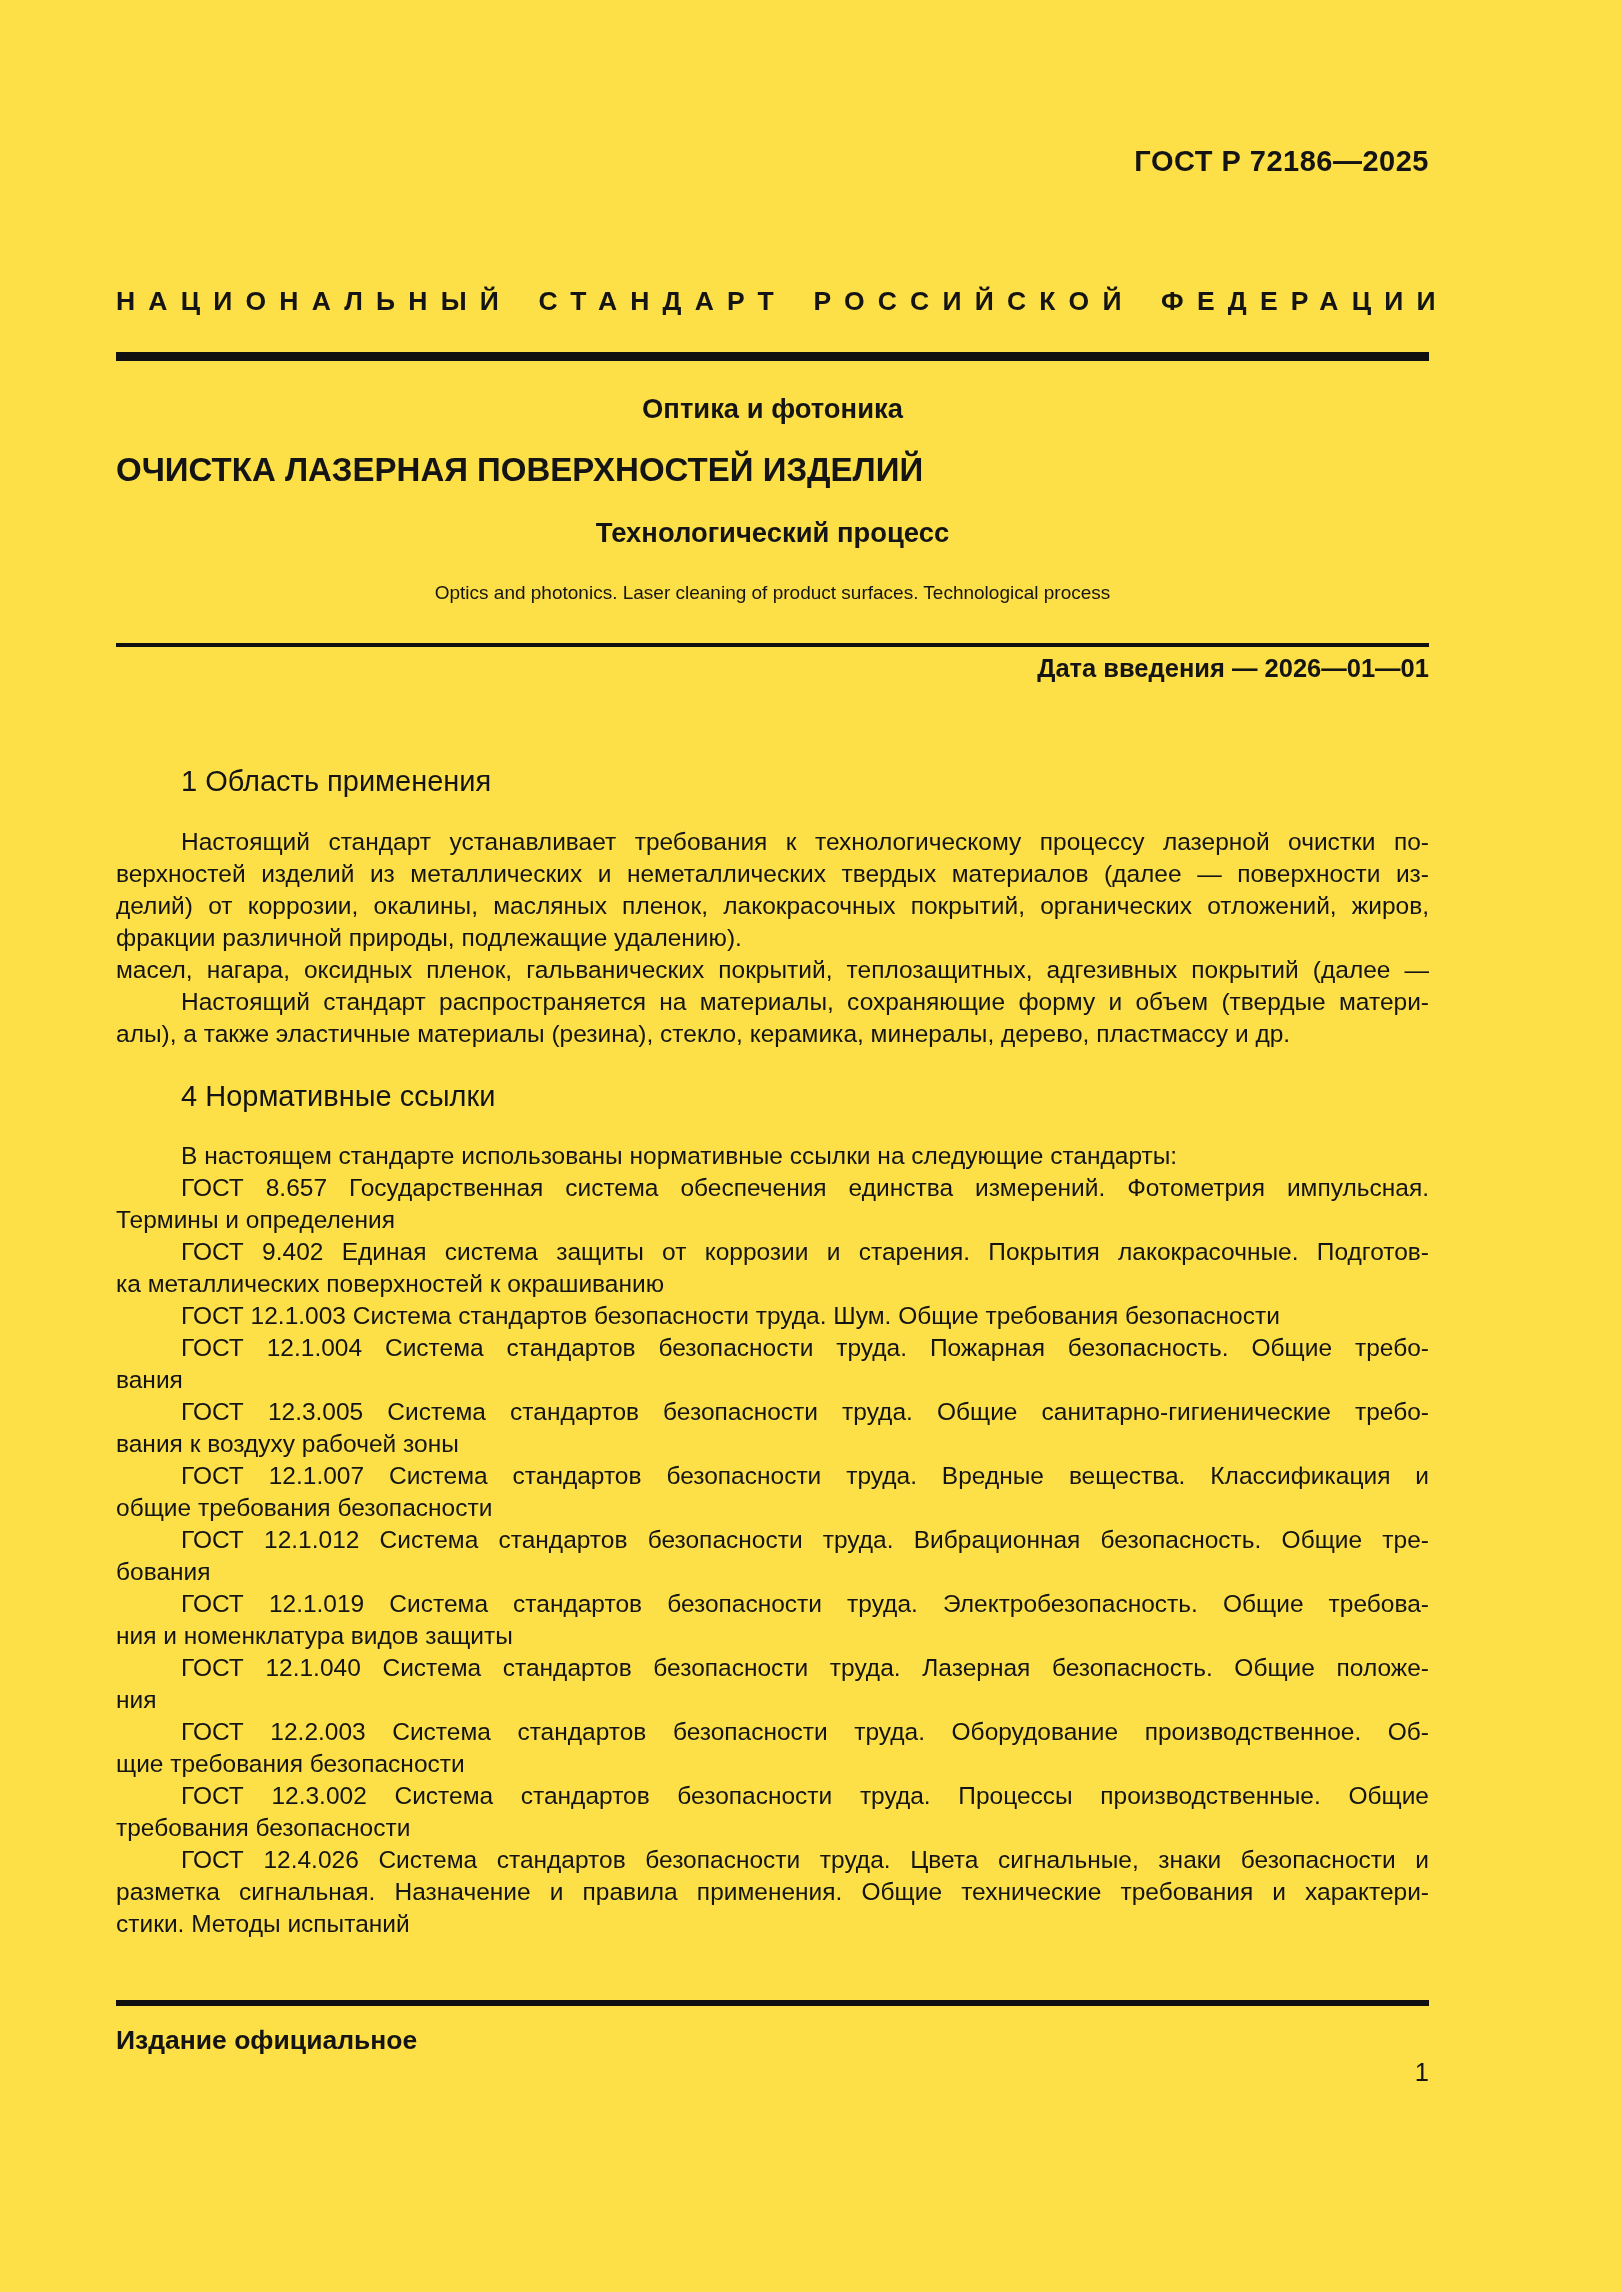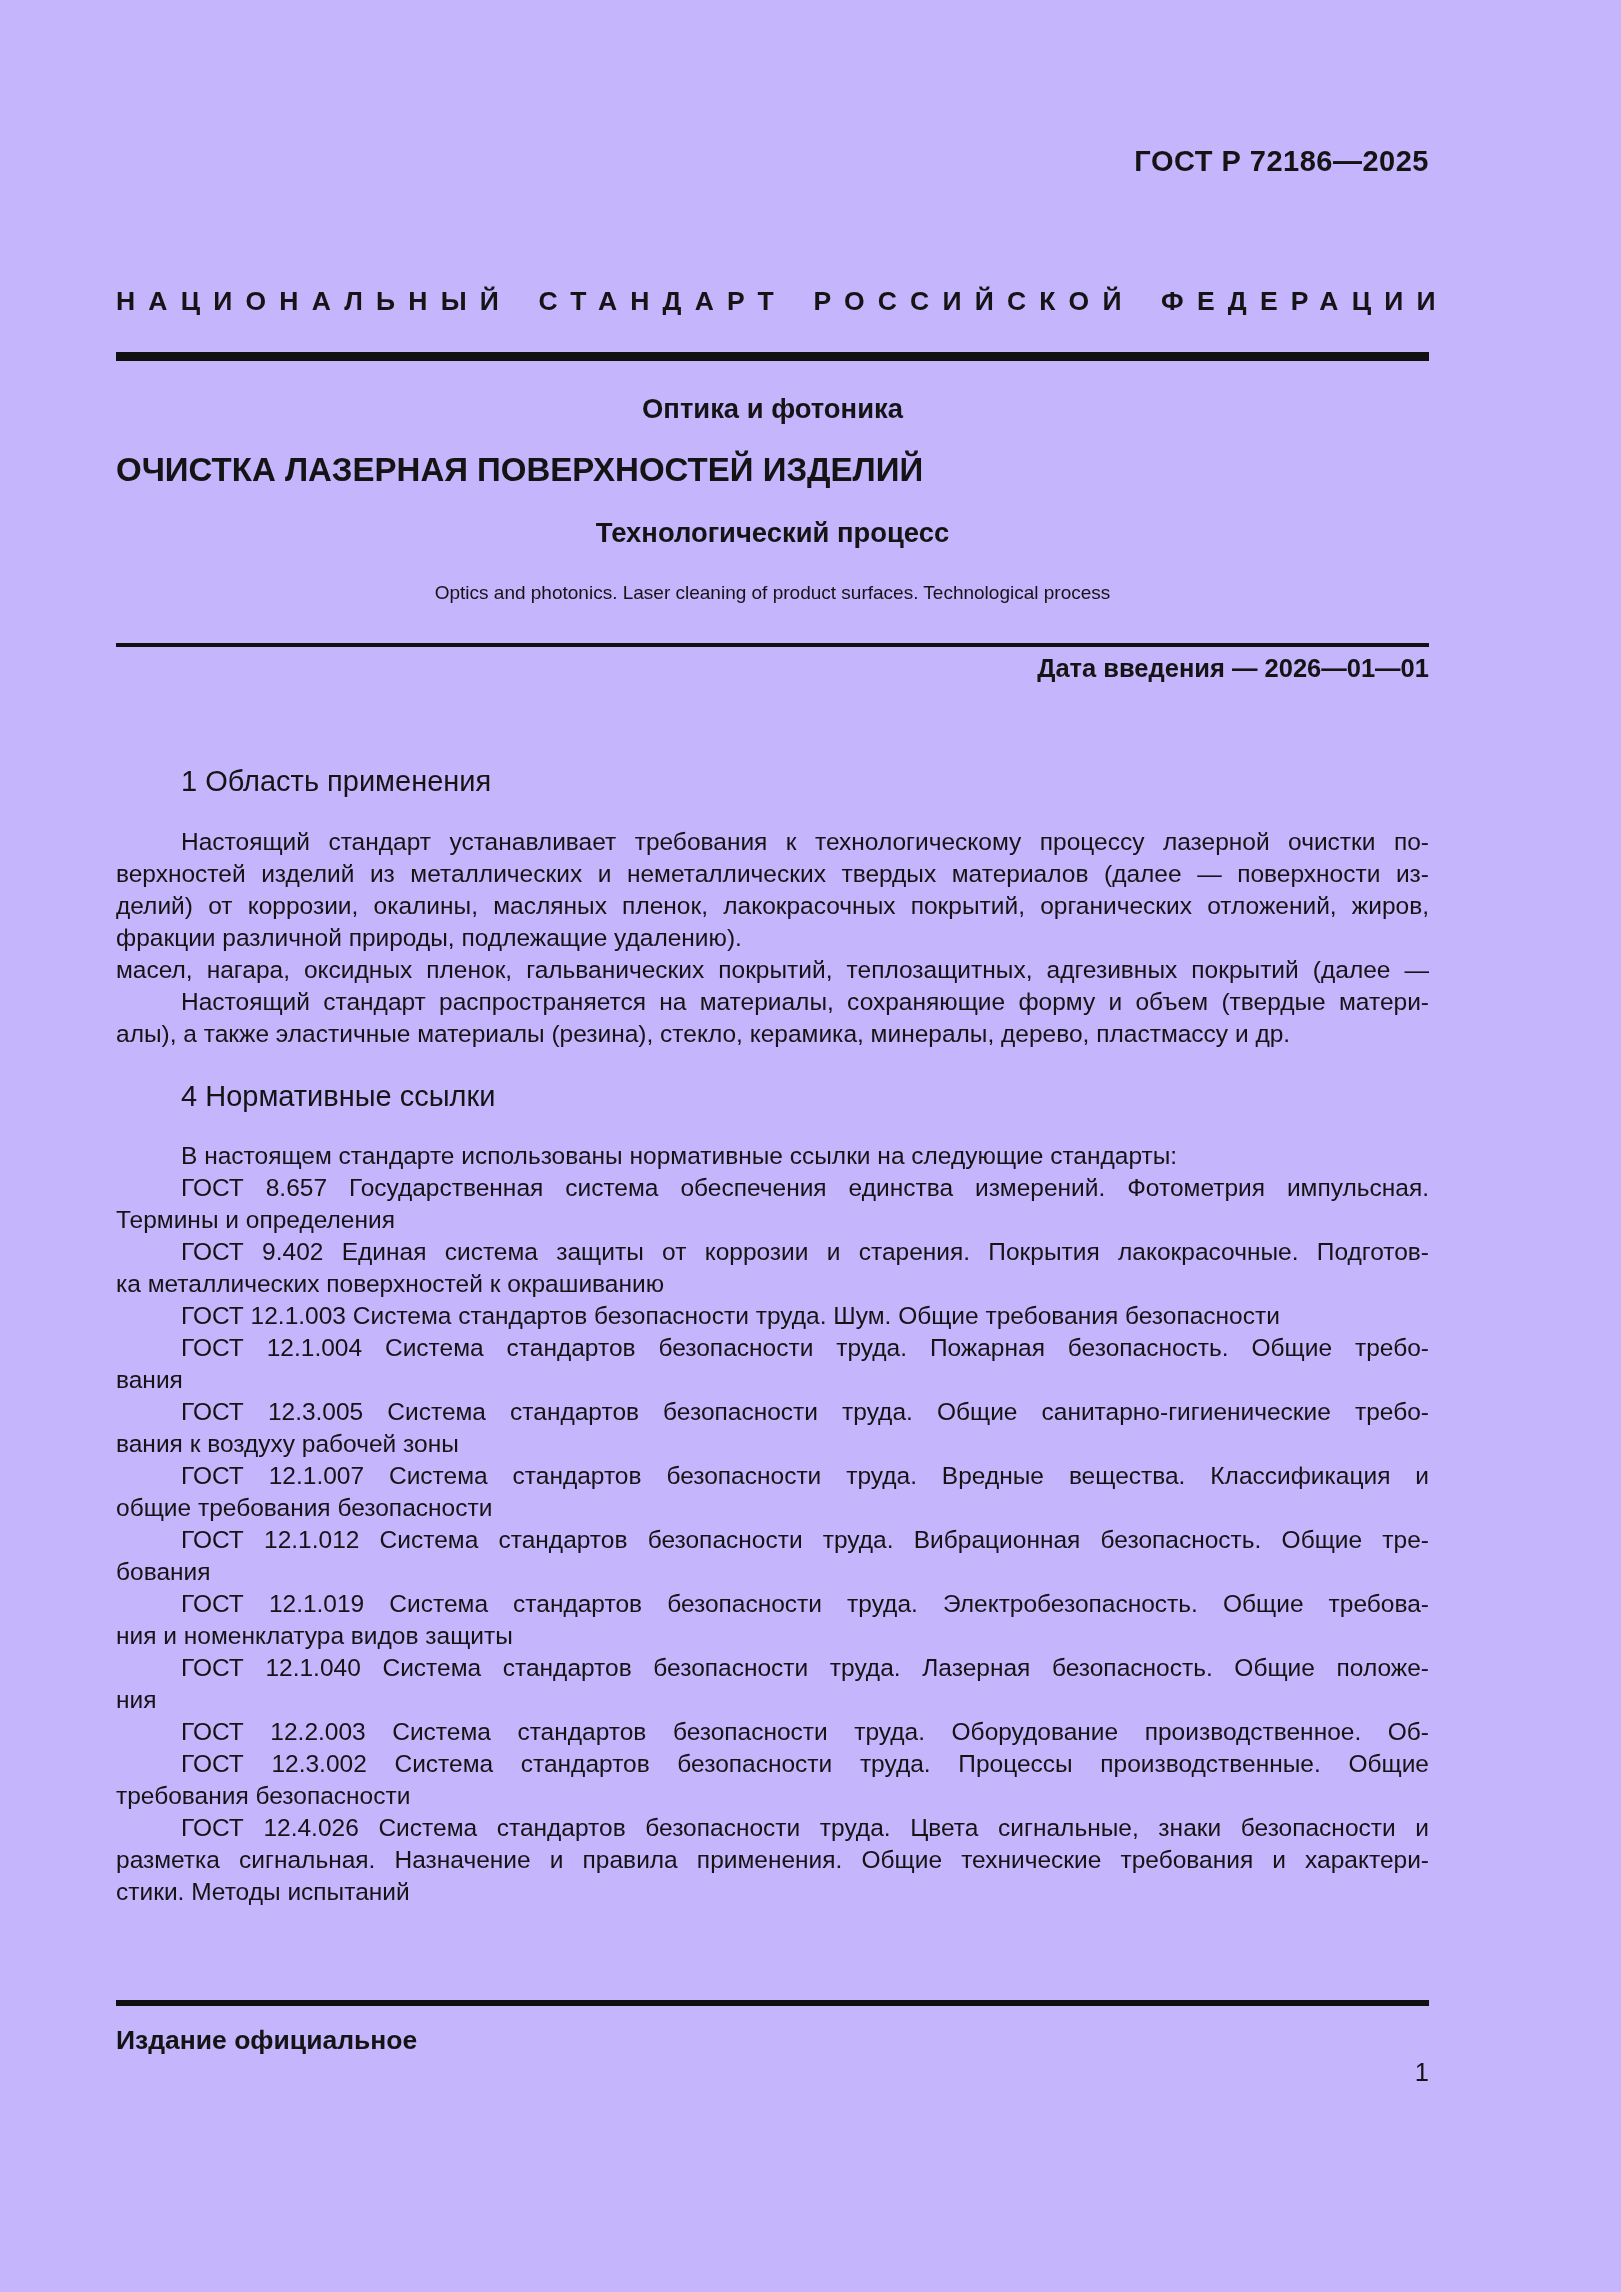--- a/index.html
+++ b/index.html
@@ -1,18 +1,18 @@
 <!DOCTYPE html>
 <html lang="ru"><head>
 <meta charset="utf-8">
 <style>
   html,body { margin:0; padding:0; background:#ffffff; }
   .page {
     position:relative; width:1621px; height:2293px;
-    background:#c4b5fd; color:#141414; overflow:hidden;
+    background:#fde047; color:#141414; overflow:hidden;
     font-family:"Liberation Sans", sans-serif;
   }
   .content { position:absolute; left:116px; top:0; width:1313px; }
 
   .doc-code { margin-top:145px; font-size:29px; font-weight:700; text-align:right; letter-spacing:0.5px; }
 
   .banner {
     margin-top:108px; font-size:26.5px; font-weight:700;
     letter-spacing:13.2px; word-spacing:5.9px; white-space:nowrap;
   }
@@ -115,20 +115,21 @@
           <div class="para">
             <div class="line first">ГОСТ 12.1.019 Система стандартов безопасности труда. Электробезопасность. Общие требова-</div>
             <div class="line last">ния и номенклатура видов защиты</div>
           </div>
           <div class="para">
             <div class="line first">ГОСТ 12.1.040 Система стандартов безопасности труда. Лазерная безопасность. Общие положе-</div>
             <div class="line last">ния</div>
           </div>
           <div class="para">
             <div class="line first">ГОСТ 12.2.003 Система стандартов безопасности труда. Оборудование производственное. Об-</div>
+            <div class="line last">щие требования безопасности</div>
           </div>
           <div class="para">
             <div class="line first">ГОСТ 12.3.002 Система стандартов безопасности труда. Процессы производственные. Общие</div>
             <div class="line last">требования безопасности</div>
           </div>
           <div class="para">
             <div class="line first">ГОСТ 12.4.026 Система стандартов безопасности труда. Цвета сигнальные, знаки безопасности и</div>
             <div class="line">разметка сигнальная. Назначение и правила применения. Общие технические требования и характери-</div>
             <div class="line last">стики. Методы испытаний</div>
           </div>

